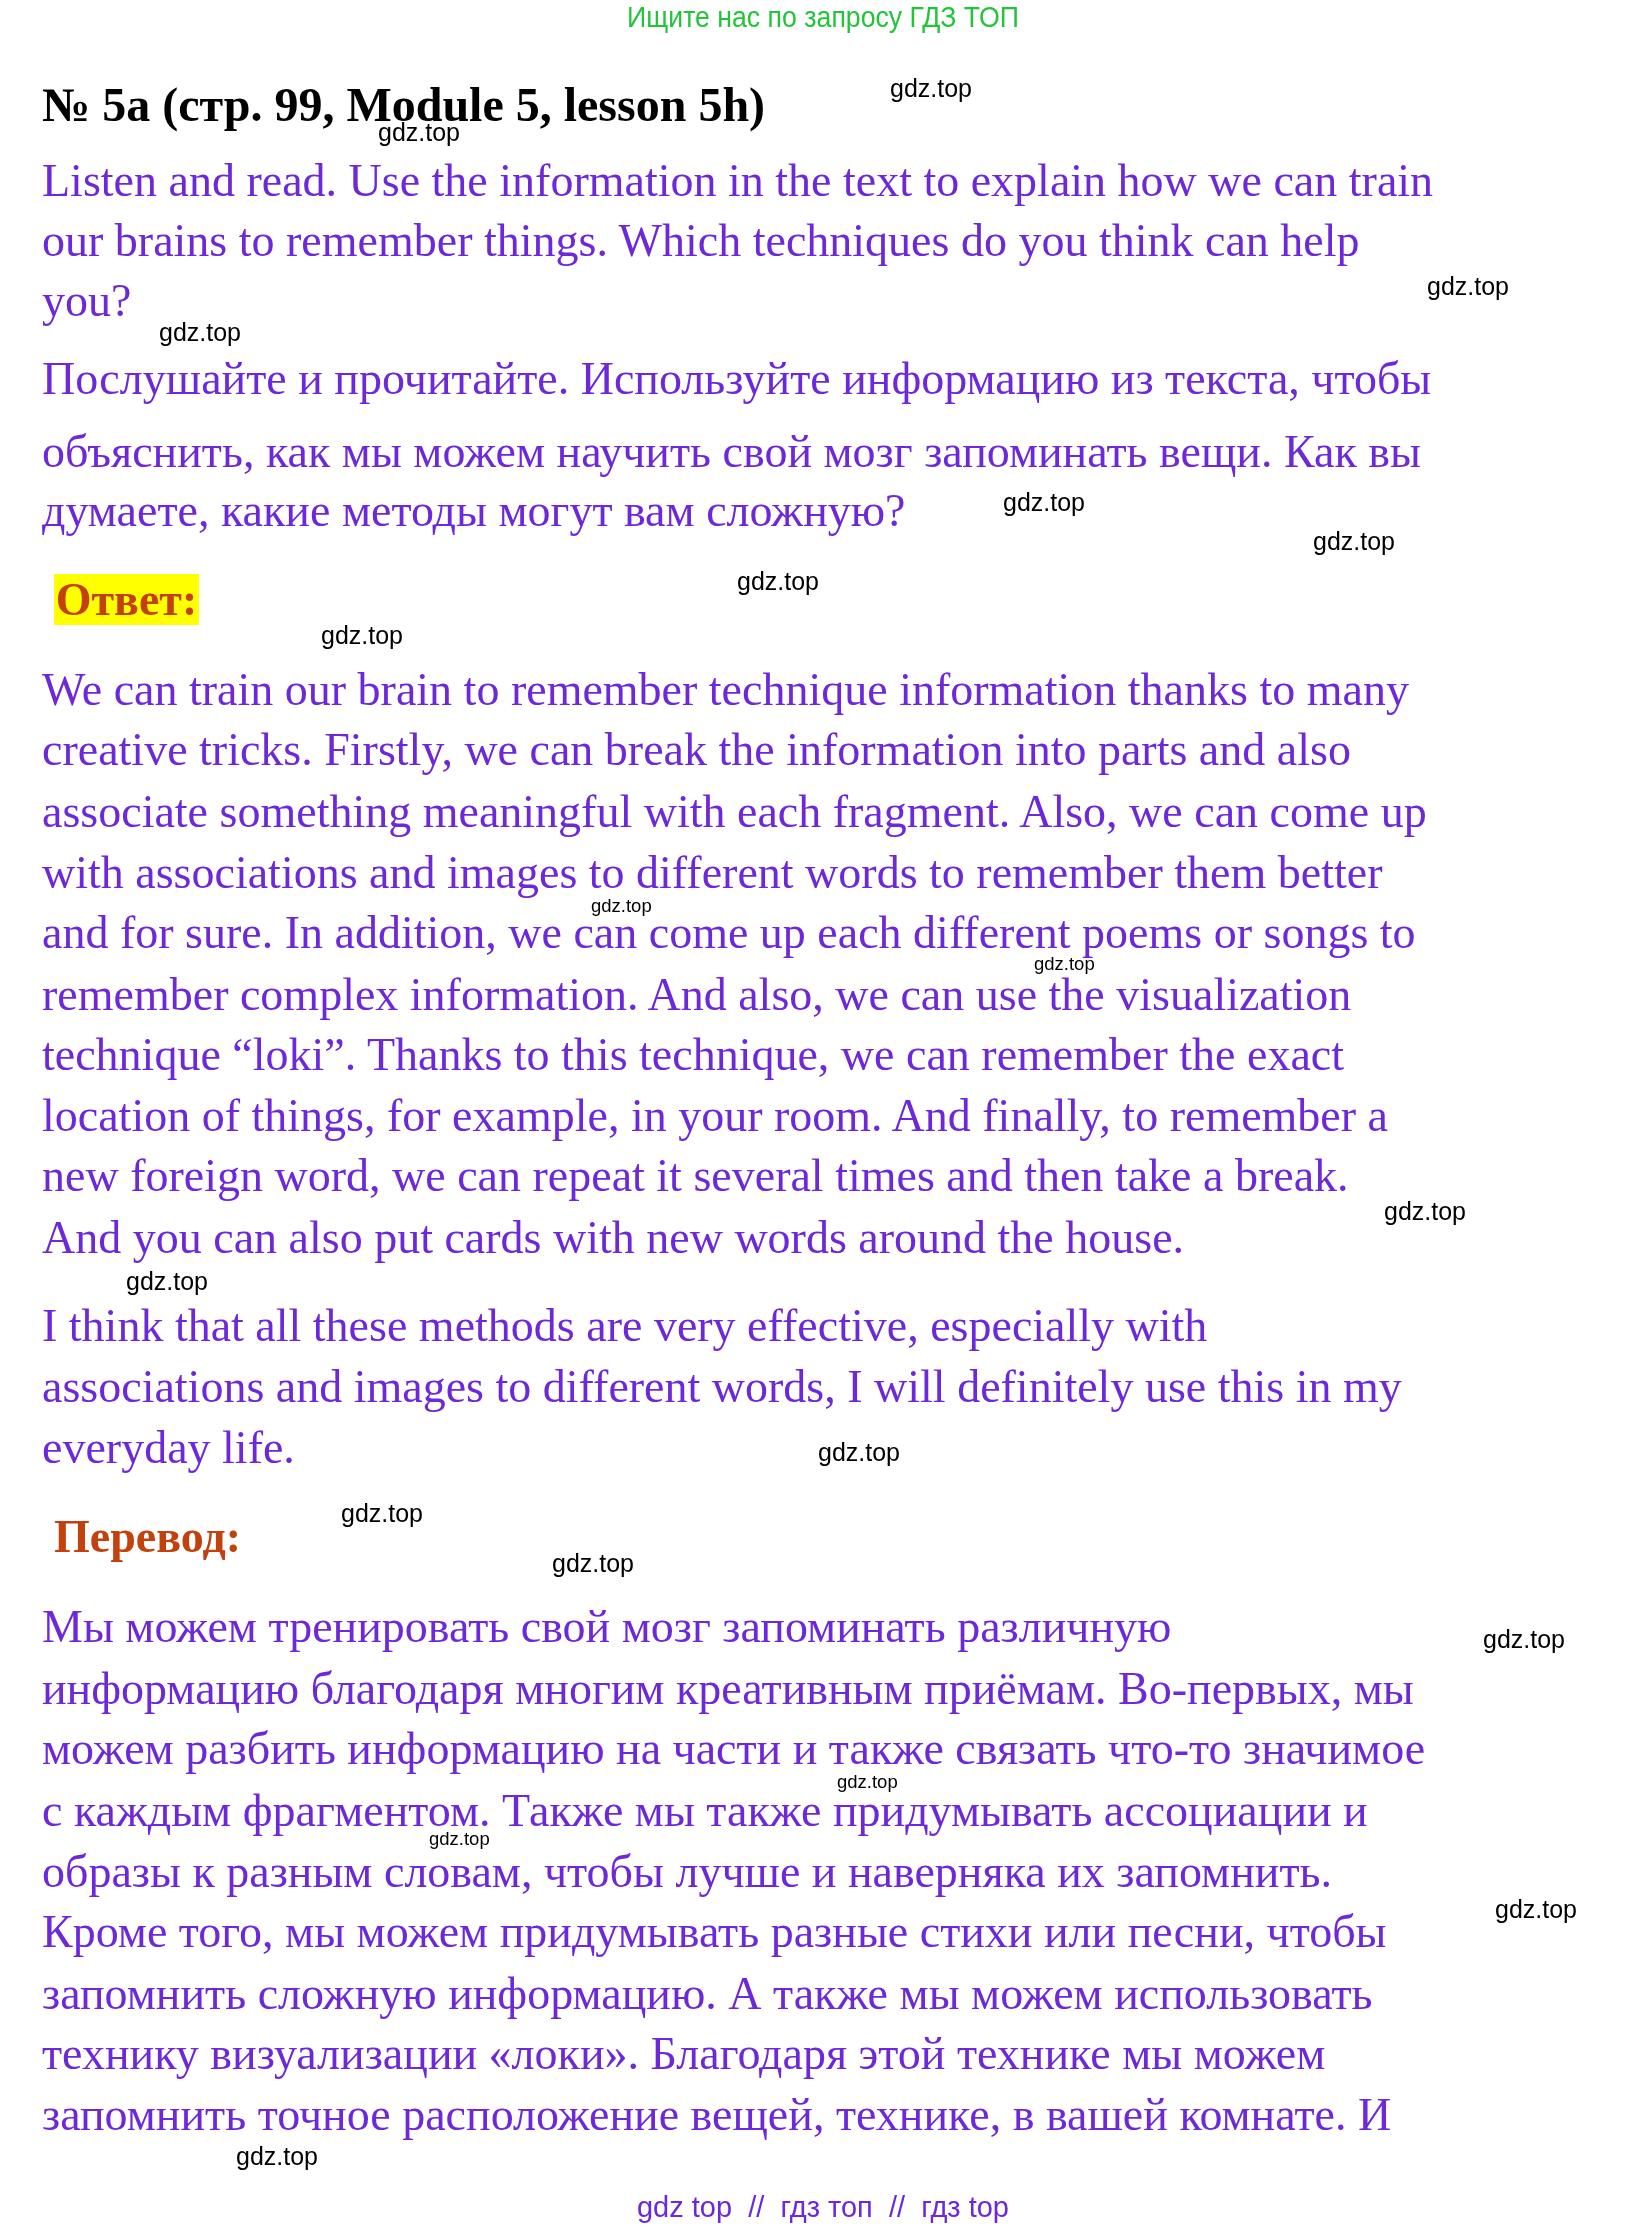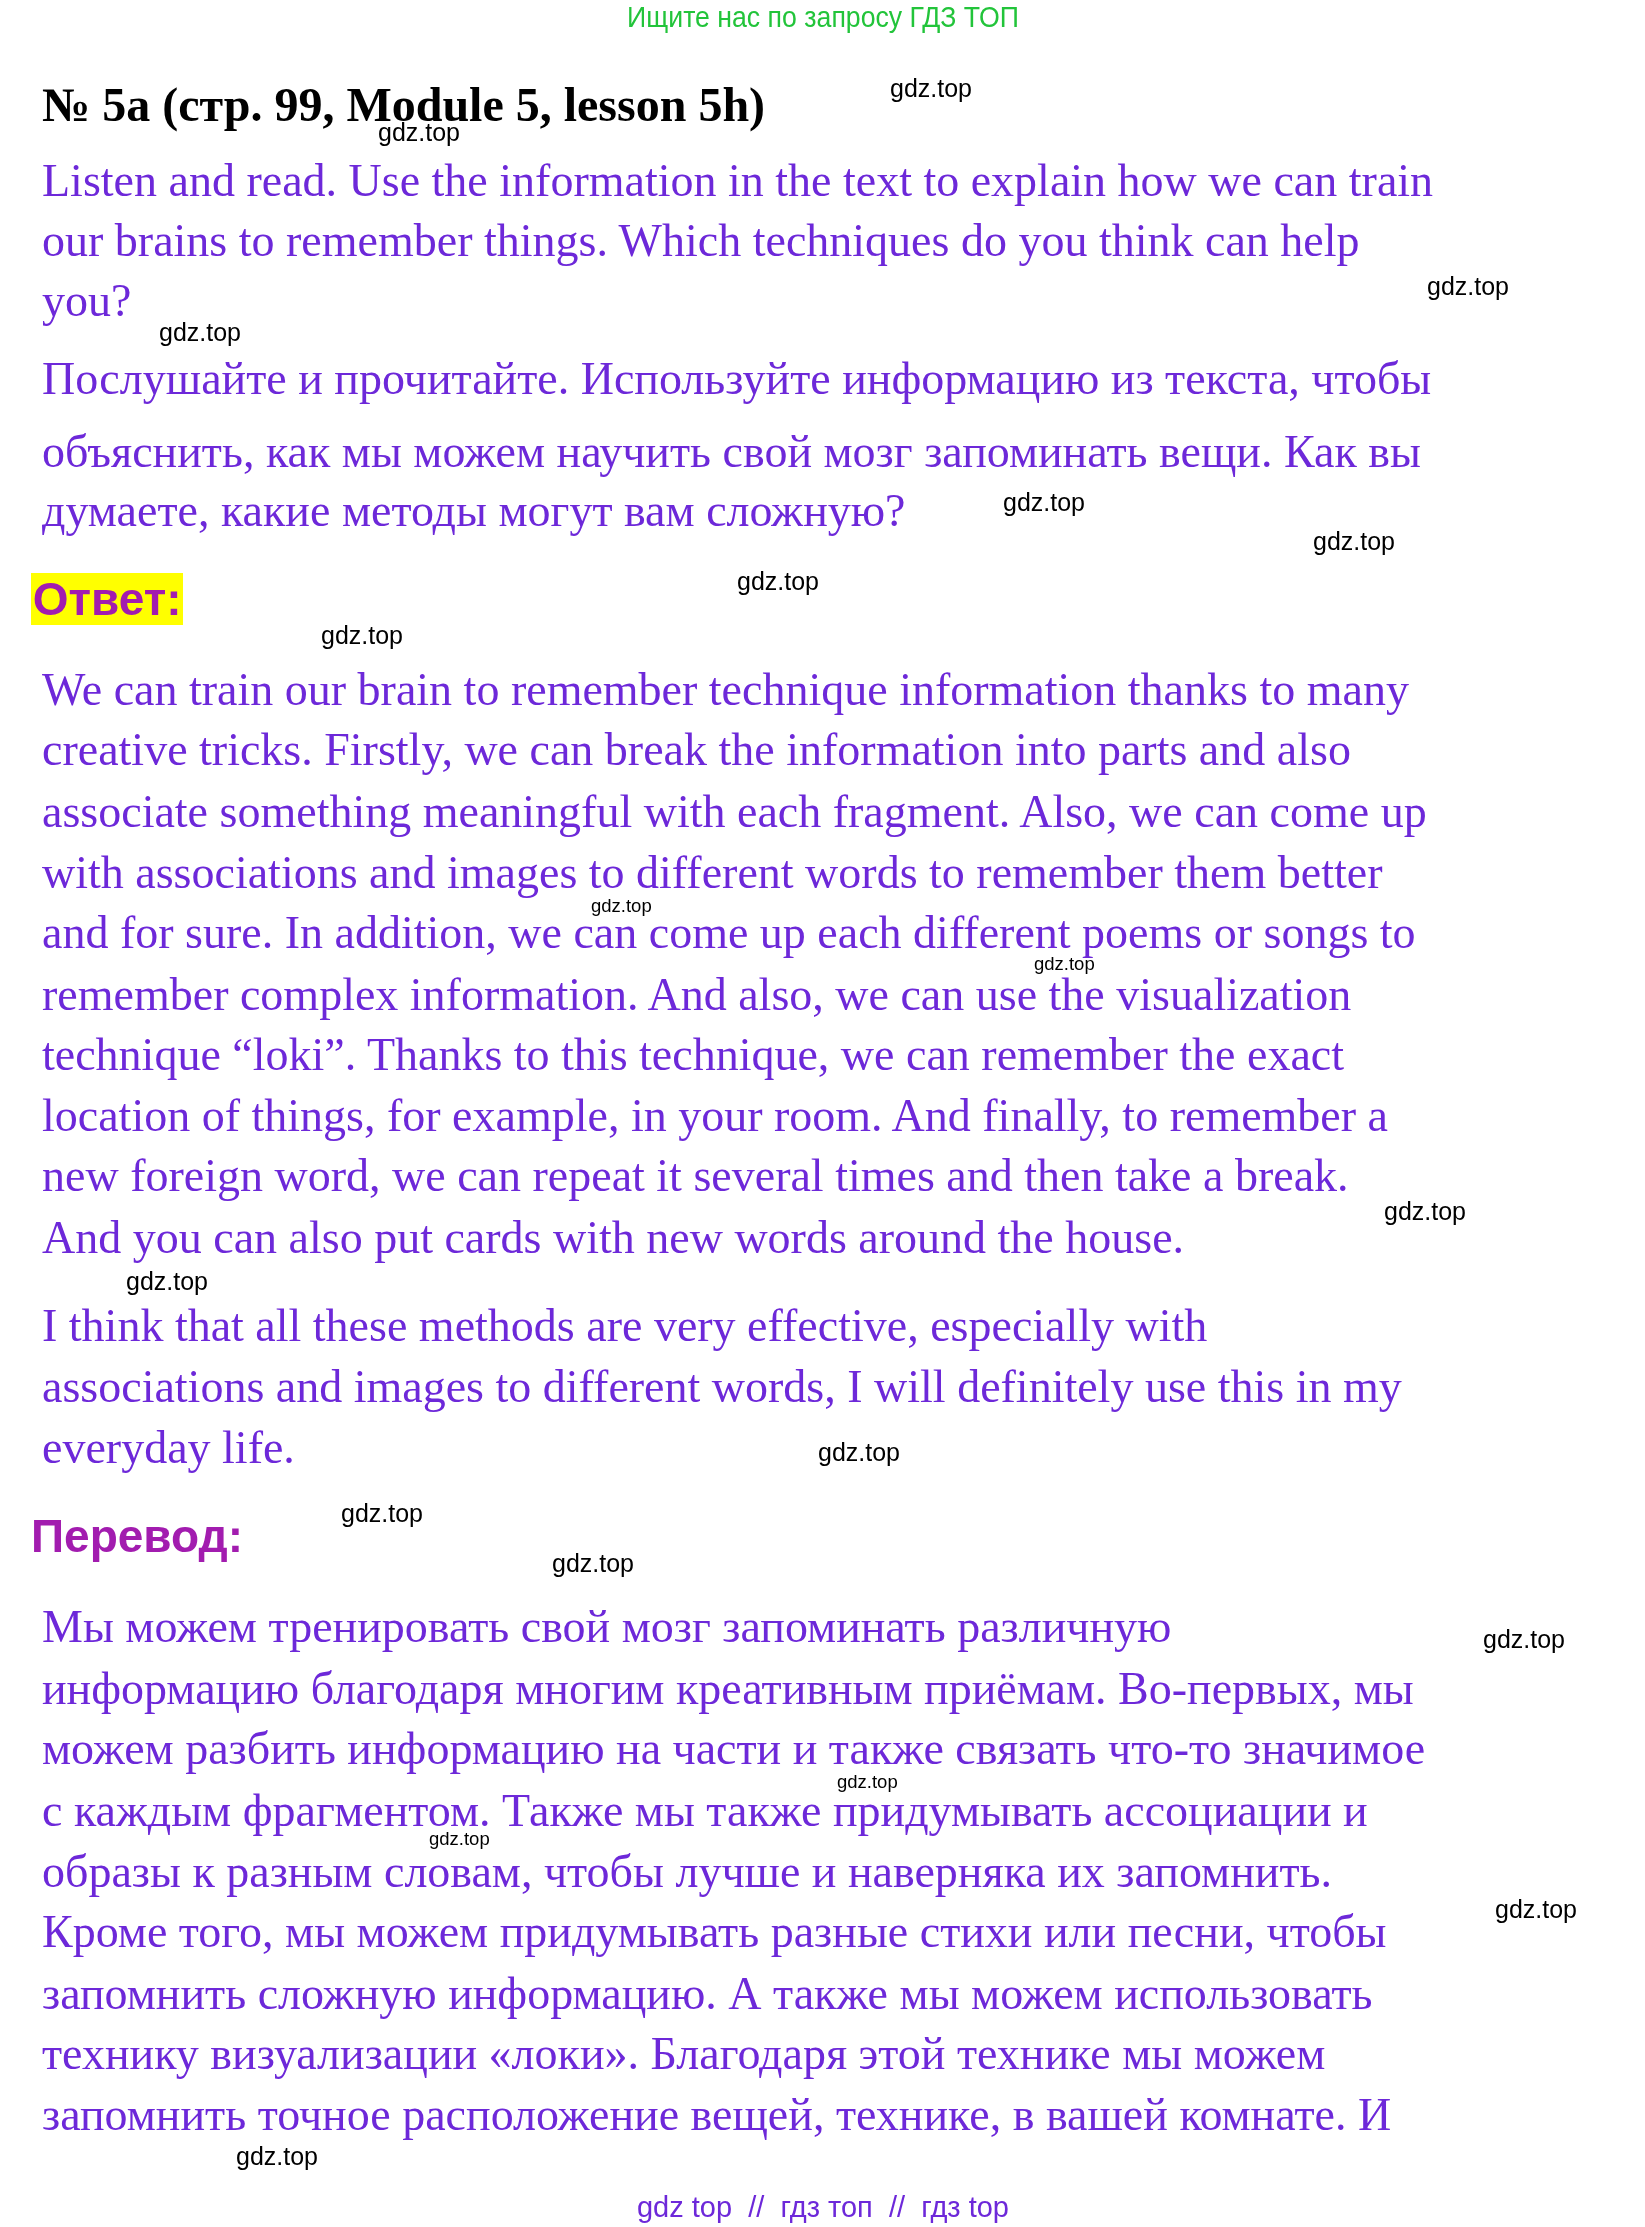--- a/index.html
+++ b/index.html
@@ -14,23 +14,23 @@
     position: absolute; left: 42px; top: 76px;
     font-family: "Liberation Serif", serif; font-weight: bold; font-size: 48px;
     line-height: 57px; color: #000; white-space: nowrap;
   }
   .line {
     position: absolute; left: 42px;
     font-family: "Liberation Serif", serif; font-size: 46px; line-height: 54px;
     color: #6d28d9; white-space: nowrap;
   }
   .heading {
-    position: absolute; left: 31px;
-    font-family: Liberation Sans, sans-serif; font-weight: bold; font-size: 46px;
-    line-height: 55px; color: #a21caf; white-space: nowrap;
+    position: absolute; left: 54px;
+    font-family: Liberation Serif, serif; font-weight: bold; font-size: 46px;
+    line-height: 55px; color: #c2410c; white-space: nowrap;
   }
   .hl { background: #ffff00; padding: 0 1.7px; }
   .wm {
     position: absolute;
     font-family: "Liberation Sans", sans-serif; font-size: 25px; line-height: 29px;
     color: #000; white-space: nowrap;
   }
   .wm.small { font-size: 18.5px; line-height: 20px; }
   .footer {
     position: absolute; left: 0; width: 1646px; top: 2189px; height: 37px;

